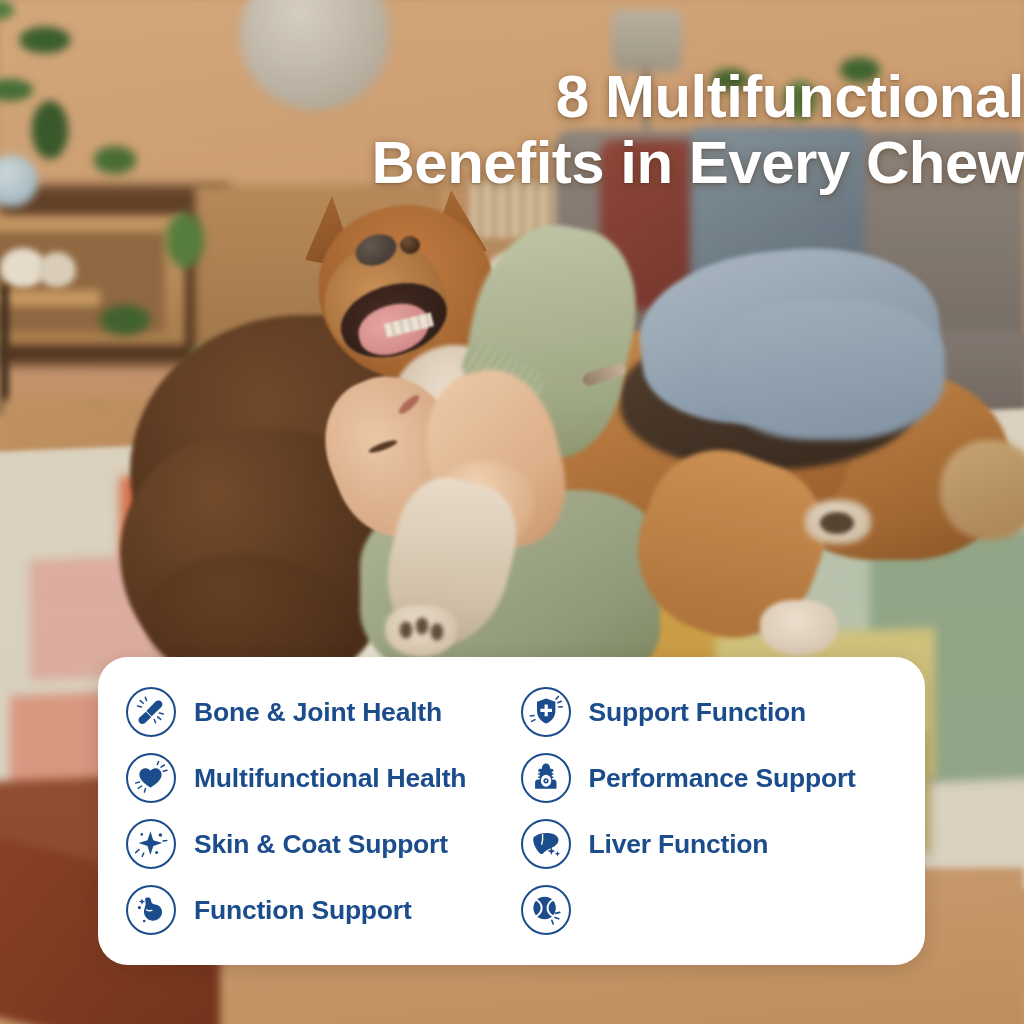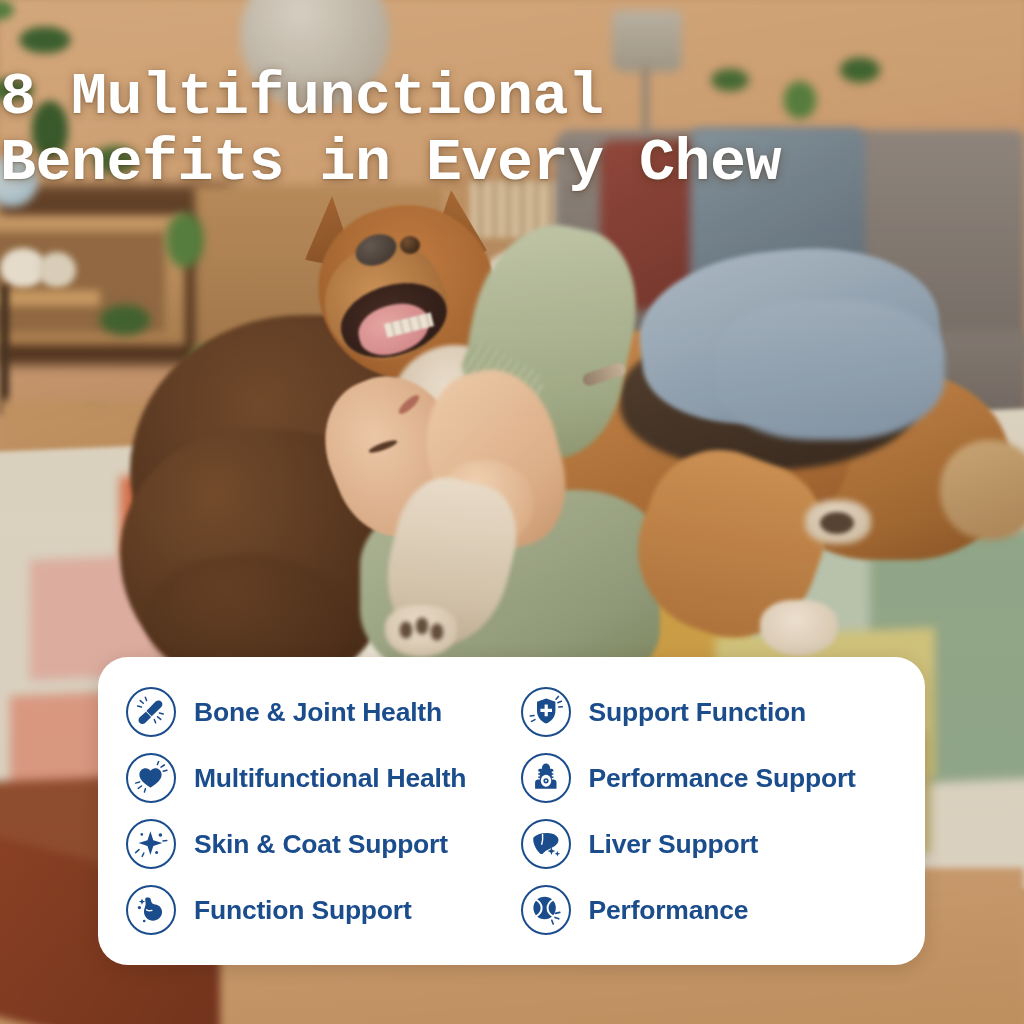--- a/index.html
+++ b/index.html
@@ -459,22 +459,22 @@
   
   .photo-tint {
     position:absolute; inset:0;
     background:linear-gradient(180deg,rgba(190,140,90,.10),rgba(150,100,60,.06));
     pointer-events:none;
   }
 
   
   .headline {
     position:absolute; left:0; top:64px; width:1024px;
-    text-align:left;
-    font-family:Liberation Mono, monospace;
+    text-align:right;
+    font-family:Liberation Sans, sans-serif;
     font-weight:700;
     font-size:60px;
     line-height:66px;
     color:#ffffff;
     letter-spacing:-0.5px;
     text-shadow:0 2px 10px rgba(80,50,25,.45), 0 1px 2px rgba(70,45,20,.35);
     z-index:5;
   }
   .headline .ln { display:block; white-space:nowrap; }
 
@@ -748,21 +748,21 @@
       <span class="b-icon">
         <svg viewBox="0 0 34 34" width="34" height="34" aria-hidden="true">
           <g fill="#1b4c8c">
             <path d="M4.6 10.2c3.4-3.2 9.0-4.6 14.6-4.2 4.4.3 8.0 1.8 9.6 4.4 1.4 2.3.6 5.2-1.6 7.4-2.0 2.0-5.0 3.4-7.8 4.6-2.2 1.0-4.2 2.2-5.2 3.8-.7 1.1-2.3 1.2-3.2.3-2.6-2.6-4.8-5.8-5.9-9.2-.8-2.4-1.2-5.0-.5-7.1z"></path>
             <path d="M13.6 7.0c.3 3.6.1 7.4-1.0 10.8" stroke="#ffffff" stroke-width="1.4" fill="none"></path>
             <path d="M22.4 20.2l1.1 2.8 2.8 1.1-2.8 1.1-1.1 2.8-1.1-2.8-2.8-1.1 2.8-1.1 1.1-2.8z"></path>
             <path d="M28.4 24.0l.8 2.0 2.0.8-2.0.8-.8 2.0-.8-2.0-2.0-.8 2.0-.8.8-2.0z"></path>
           </g>
         </svg>
       </span>
-      <span class="b-label">Liver Support</span>
+      <span class="b-label">Liver Function</span>
     </div>
 
     <div class="benefit">
       <span class="b-icon">
         <svg viewBox="0 0 34 34" width="34" height="34" aria-hidden="true">
           <g fill="#1b4c8c">
             <path d="M14.0 4.6c1.2-.4 2.4.4 2.7 1.6.4 1.8.6 3.6 2.2 4.6 1.4.9 3.3.8 4.9 1.5 3.0 1.3 4.6 4.5 4.2 7.7-.4 3.4-3.0 6.4-6.4 7.3-3.2.9-6.8 0-9.1-2.3-2.2-2.2-3.0-5.4-2.3-8.4.4-1.7 1.2-3.3 1.4-5.0.2-1.6-.2-3.2-.4-4.8-.2-1.0.4-2.0 1.4-2.2z"></path>
             <path d="M12.6 16.8c1.6 1.0 3.6 1.2 5.3.6" stroke="#ffffff" stroke-width="1.5" fill="none" stroke-linecap="round"></path>
             <path d="M8.0 5.4l.9 2.3 2.3.9-2.3.9-.9 2.3-.9-2.3-2.3-.9 2.3-.9.9-2.3z"></path>
             <circle cx="5.4" cy="14.6" r="1.6"></circle>
@@ -781,17 +781,16 @@
             <path d="M7.6 7.0c3.2 2.0 5.0 5.0 5.0 8.0s-1.8 6.0-5.0 8.0" stroke="#ffffff" stroke-width="2.0" fill="none" stroke-linecap="round"></path>
             <path d="M23.6 7.0c-3.2 2.0-5.0 5.0-5.0 8.0s1.8 6.0 5.0 8.0" stroke="#ffffff" stroke-width="2.0" fill="none" stroke-linecap="round"></path>
             <g stroke="#1b4c8c" stroke-width="1.6" stroke-linecap="round" fill="none">
               <path d="M26.4 20.4l4.4-1.0"></path>
               <path d="M26.0 24.4l3.8 1.4"></path>
               <path d="M22.8 27.2l1.4 3.8"></path>
             </g>
           </g>
         </svg>
       </span>
-      <span class="b-label">Performance</span>
     </div>
 
   </div>
 </div>
 
 </body></html>

